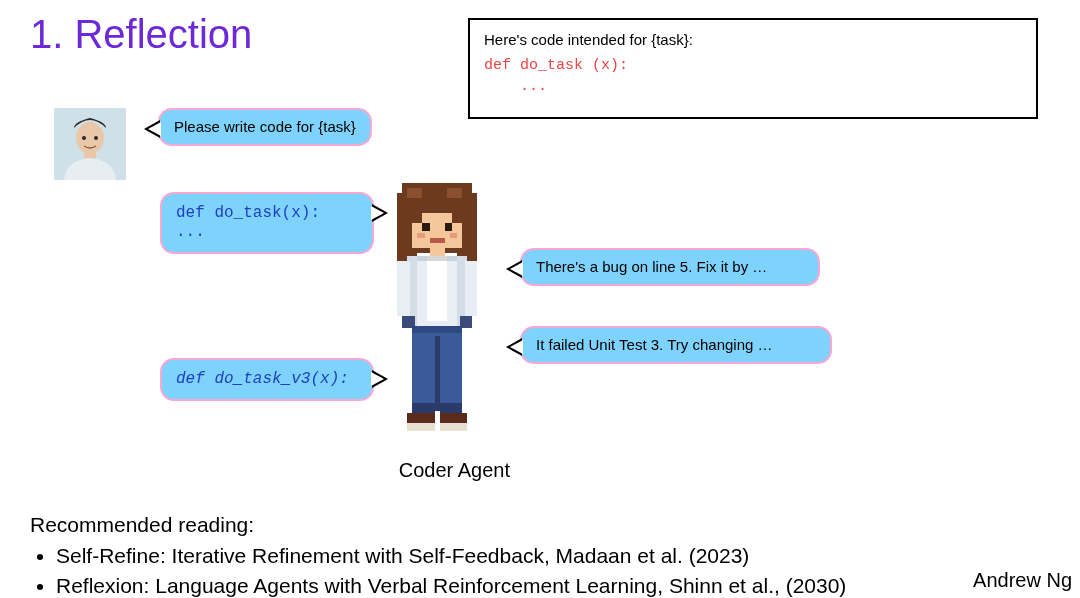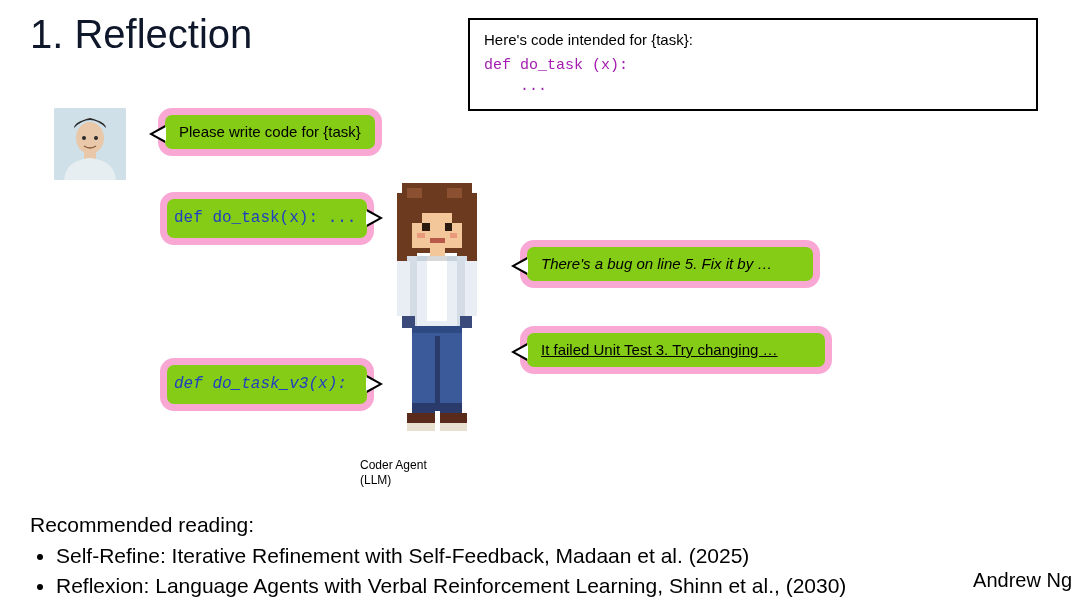--- a/index.html
+++ b/index.html
@@ -16,68 +16,68 @@
   .slide {
     position: relative;
     width: 1080px;
     height: 598px;
   }
   .title {
     position: absolute;
     left: 30px;
     top: 12px;
     font-size: 40px;
-    color: #0f172a;
+    color: #6d28d9;
     font-weight: 400;
   }
   .top-box {
     position: absolute;
     left: 468px;
     top: 18px;
     width: 570px;
     border: 2px solid #000;
-    padding: 10px 14px 2px 14px;
+    padding: 10px 14px 10px 14px;
     font-size: 15px;
     line-height: 1.35;
     box-sizing: border-box;
   }
   .top-box .code {
     font-family: "Courier New", monospace;
-    color: #a21caf;
+    color: #ef4444;
     white-space: pre;
     margin: 6px 0 10px 0;
   }
   .avatar {
     position: absolute;
     left: 54px;
     top: 108px;
     width: 72px;
     height: 72px;
     background: linear-gradient(135deg, #d8e6ee 0%, #bcd2dc 100%);
     border-radius: 2px;
     overflow: hidden;
   }
   .avatar svg { width: 100%; height: 100%; }
 
   
   .bubble {
     position: absolute;
-    background: #84cc16;
-    border: 7px solid #f9a8d4;
+    background: #7dd3fc;
+    border: 2px solid #f9a8d4;
     border-radius: 14px;
     padding: 8px 14px;
     font-size: 15px;
     line-height: 1.2;
     box-sizing: border-box;
   }
   .bubble.code {
     font-family: "Courier New", monospace;
     color: #1f3fc2;
     font-size: 16px;
-    padding: 10px 7px;
+    padding: 10px 14px;
   }
   
   .tail-left-out {
     position: absolute;
     left: -16px;
     width: 0; height: 0;
     border-top: 9px solid transparent;
     border-bottom: 9px solid transparent;
     border-right: 16px solid #000;
   }
@@ -113,22 +113,22 @@
     top: 178px;
     width: 110px;
     height: 275px;
   }
   .agent svg { width: 100%; height: 100%; image-rendering: pixelated; }
   .agent-label {
     position: absolute;
     left: 360px;
     top: 458px;
     width: 150px;
-    text-align: left;
-    font-size: 12px;
+    text-align: right;
+    font-size: 20px;
     line-height: 1.25;
   }
 
   .reading {
     position: absolute;
     left: 30px;
     top: 510px;
     font-size: 21px;
     line-height: 1.4;
   }
@@ -179,26 +179,26 @@
     <span>def do_task(x): ...</span>
     <span class="tail-right-out" style="top:10px;"></span>
     <span class="tail-right-in" style="top:12px;"></span>
   </div>
   <div class="bubble code" style="left:160px; top:358px; width:214px;font-style:italic;">
     <span>def do_task_v3(x):</span>
     <span class="tail-right-out" style="top:10px;"></span>
     <span class="tail-right-in" style="top:12px;"></span>
   </div>
 
-  <div class="bubble" style="left:520px; top:240px; width:300px;font-style:italic;">
+  <div class="bubble" style="left:520px; top:248px; width:300px;">
     <span>There's a bug on line 5. Fix it by …</span>
     <span class="tail-left-out" style="top:10px;"></span>
     <span class="tail-left-in" style="top:12px;"></span>
   </div>
-  <div class="bubble" style="left:520px; top:326px; width:312px;text-decoration:underline;">
+  <div class="bubble" style="left:520px; top:326px; width:312px;">
     <span>It failed Unit Test 3. Try changing …</span>
     <span class="tail-left-out" style="top:10px;"></span>
     <span class="tail-left-in" style="top:12px;"></span>
   </div>
 
   <div class="agent">
     <svg viewBox="0 0 44 110" shape-rendering="crispEdges">
 
       <rect x="8" y="2" width="28" height="24" fill="#6b3a1f"></rect>
       <rect x="6" y="6" width="32" height="24" fill="#6b3a1f"></rect>
@@ -247,26 +247,25 @@
 
       <rect x="10" y="94" width="11" height="6" fill="#5a2a1a"></rect>
       <rect x="23" y="94" width="11" height="6" fill="#5a2a1a"></rect>
       <rect x="10" y="98" width="11" height="3" fill="#e8e0d0"></rect>
       <rect x="23" y="98" width="11" height="3" fill="#e8e0d0"></rect>
     </svg>
   </div>
 
   <div class="agent-label">
     <div>Coder Agent</div>
-    <div>(LLM)</div>
   </div>
 
   <div class="reading">
     <div>Recommended reading:</div>
     <ul>
-      <li>Self-Refine: Iterative Refinement with Self-Feedback, Madaan et al. (2025)</li>
+      <li>Self-Refine: Iterative Refinement with Self-Feedback, Madaan et al. (2023)</li>
       <li>Reflexion: Language Agents with Verbal Reinforcement Learning, Shinn et al., (2030)</li>
     </ul>
   </div>
 
   <div class="author">Andrew Ng</div>
 
 </div>
 
 </body></html>

